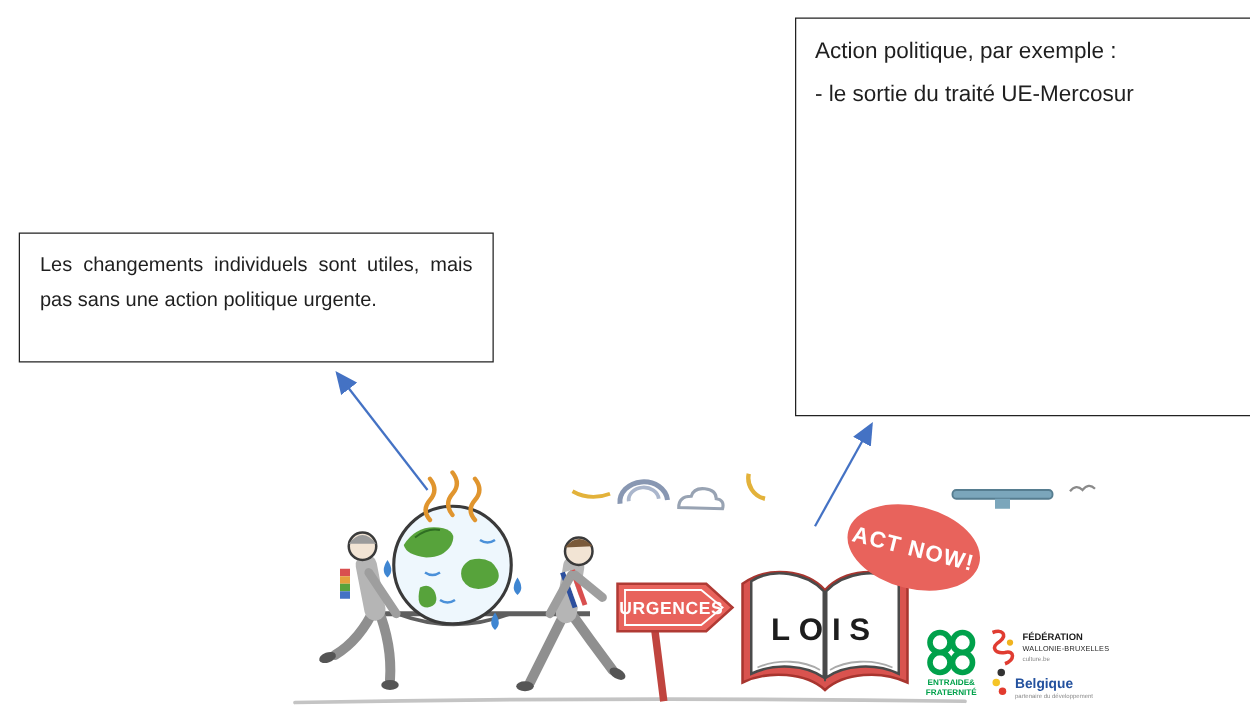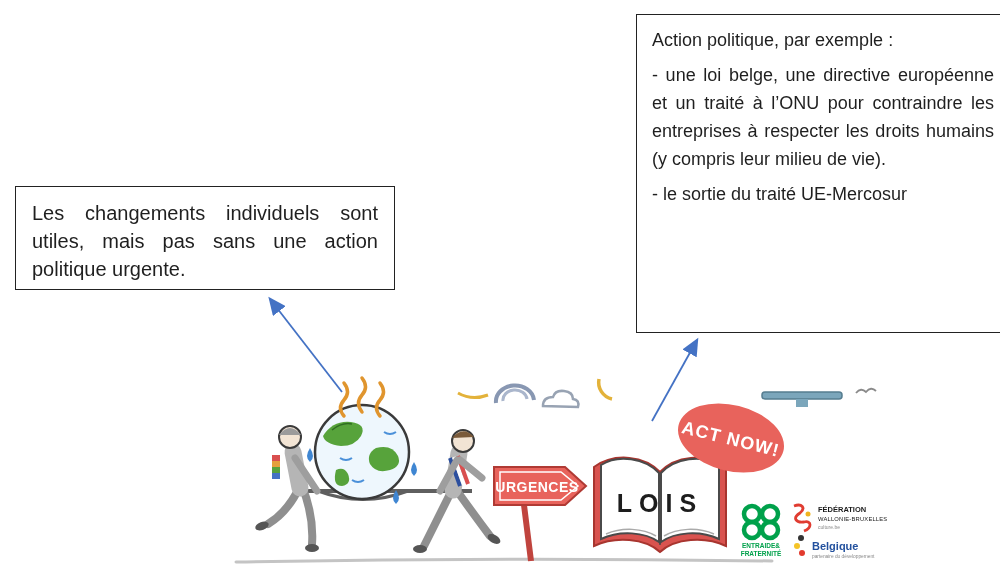--- a/index.html
+++ b/index.html
@@ -13,40 +13,39 @@
   .callout {
     position: absolute;
     background: #fff;
     border: 1.5px solid #222;
     color: #1f1f1f;
     text-align: justify;
   }
   .callout p { margin: 0; }
   #left-box {
     left: 15px; top: 186px; width: 380px; height: 104px;
-    padding: 12px 16px; font-size: 20px; line-height: 28px;
+    padding: 12px 16px; font-size: 16px; line-height: 28px;
   }
   #right-box {
     left: 612px; top: 14px; width: 374px; height: 319px;
     padding: 11px 15px; font-size: 18px; line-height: 28px; margin-left: 24px;
   }
   #right-box p + p { margin-top: 7px; }
   svg.scene { position: absolute; left: 0; top: 0; }
   svg text { font-family: "Liberation Sans", sans-serif; }
 </style>
 </head>
 <body>
 
 <div class="callout" id="left-box">
   <p>Les changements individuels sont utiles, mais pas sans une action politique urgente.</p>
 </div>
 
 <div class="callout" id="right-box">
   <p>Action politique, par exemple :</p>
-  <p>- une loi belge, une directive européenne et un traité à l’ONU pour contraindre les entreprises à respecter les droits humains (y compris leur milieu de vie).</p>
   <p>- le sortie du traité UE-Mercosur</p>
 </div>
 
 <svg class="scene" width="1000" height="580" viewBox="0 0 1000 580">
   <defs>
     <marker id="ah" markerWidth="11" markerHeight="9" refX="8.5" refY="4.5" orient="auto">
       <path d="M0,0 L10,4.5 L0,9 z" fill="#4472c4"></path>
     </marker>
   </defs>
 

